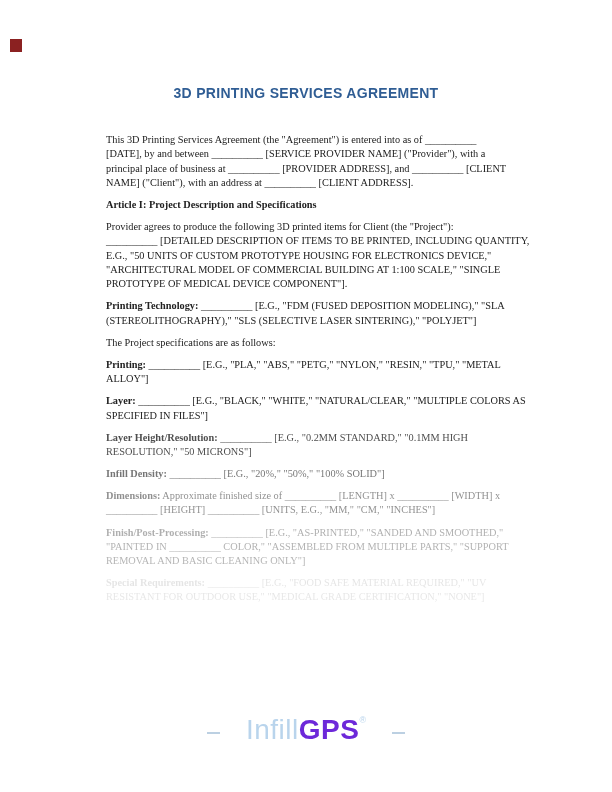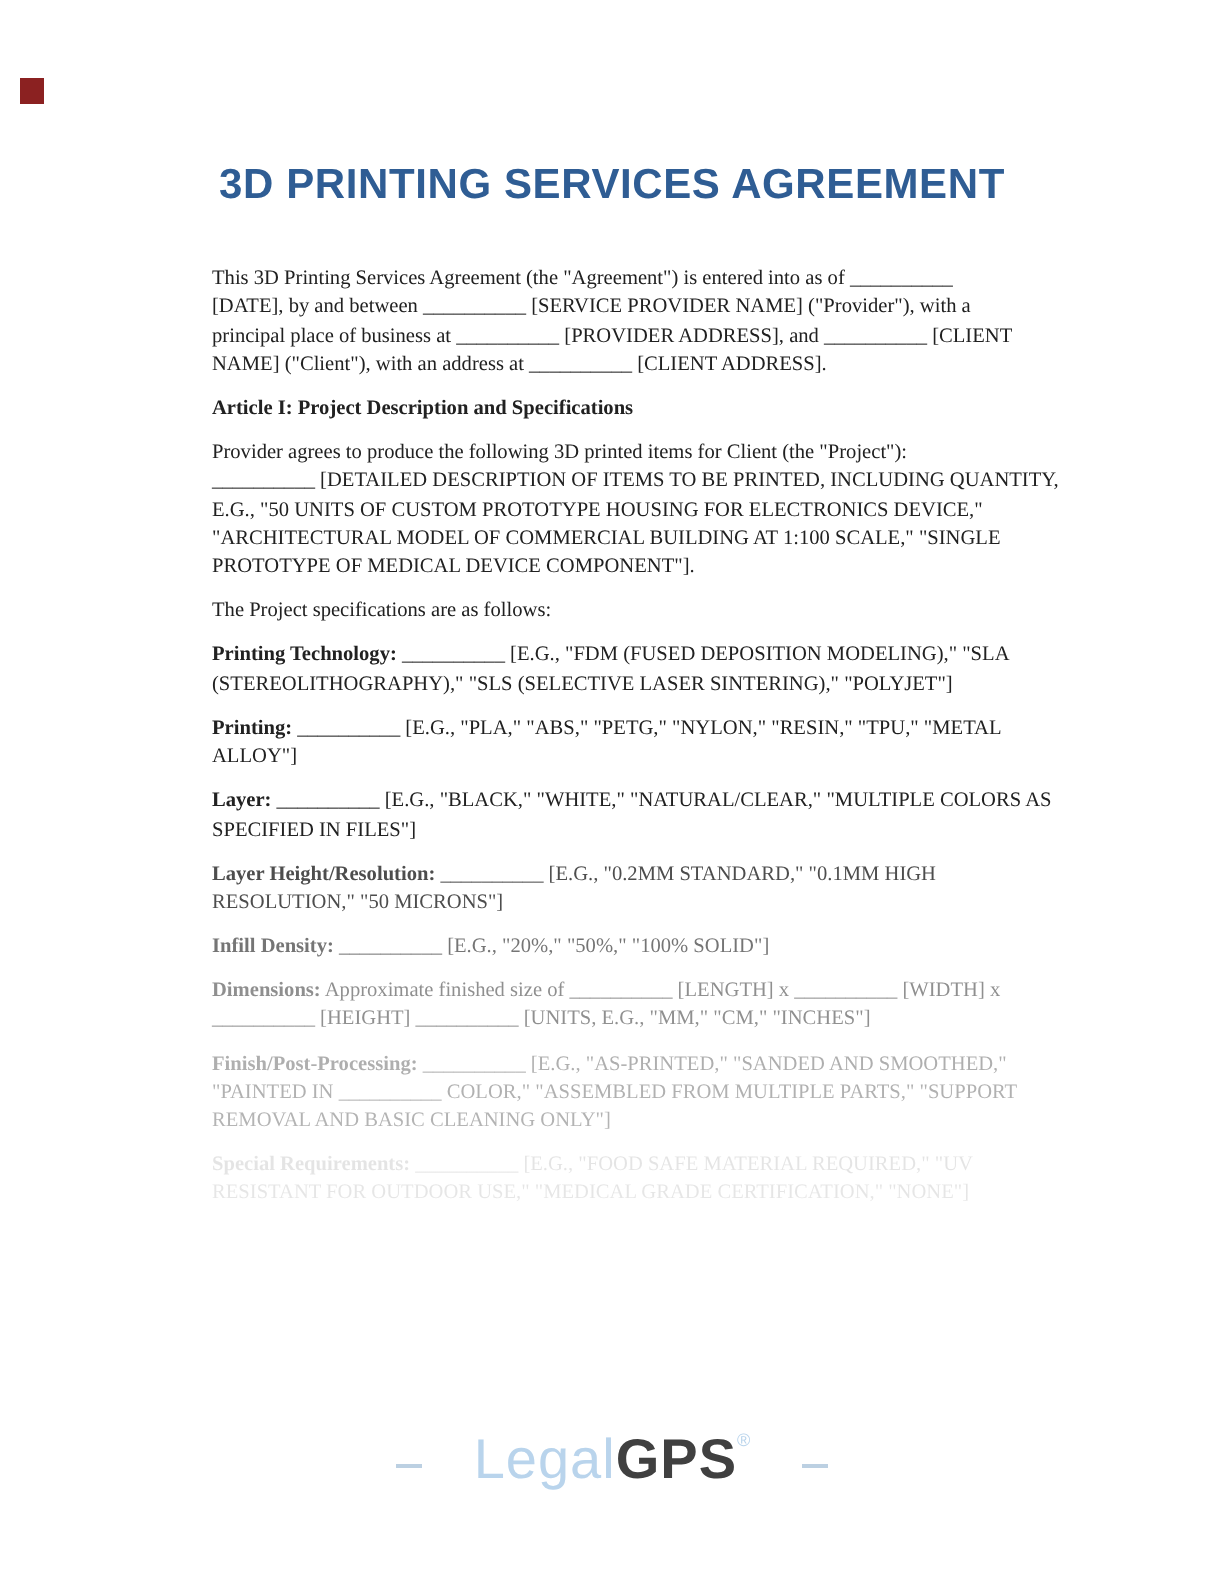--- a/index.html
+++ b/index.html
@@ -18,21 +18,21 @@
     top: 39px;
     width: 12px;
     height: 13px;
     background: #8b2121;
   }
   .doc-title {
     margin: 83px 0 30px 0;
     text-align: center;
     font-family: "Liberation Sans", sans-serif;
     font-weight: bold;
-    font-size: 21px;
+    font-size: 14px;
     line-height: 20px;
     letter-spacing: 0.3px;
     color: #2f5d94;
   }
   .content {
     margin-left: 106px;
     width: 436px;
   }
   .content p {
     margin: 0 0 7.8px 0;
@@ -75,21 +75,21 @@
   .logo-dash {
     display: inline-block;
     width: 13px;
     height: 2px;
     background: #bcd0e2;
     vertical-align: middle;
     margin: 0 26px;
     transform: translateY(1px);
   }
   .logo-light { color: #b9d4ec; font-weight: normal; letter-spacing: 0.5px; }
-  .logo-bold  { color: #404040; font-weight: bold; letter-spacing: 0.5px; }
+  .logo-bold  { color: #6d28d9; font-weight: bold; letter-spacing: 0.5px; }
   .logo-reg   { color: #b9d4ec; font-size: 9px; vertical-align: 16px; }
 </style>
 </head>
 <body>
 
 <div class="page">
 
   <div class="corner-marker"></div>
 
   <h1 class="doc-title">3D PRINTING SERVICES AGREEMENT</h1>
@@ -105,24 +105,24 @@
 
 
     <p class="heading-bold">Article I: Project Description and Specifications</p>
 
     <p>Provider agrees to produce the following 3D printed items for Client (the "Project"):
 __________ [DETAILED DESCRIPTION OF ITEMS TO BE PRINTED, INCLUDING QUANTITY,
 E.G., "50 UNITS OF CUSTOM PROTOTYPE HOUSING FOR ELECTRONICS DEVICE,"
 "ARCHITECTURAL MODEL OF COMMERCIAL BUILDING AT 1:100 SCALE," "SINGLE
 PROTOTYPE OF MEDICAL DEVICE COMPONENT"].</p>
 
-    <p>The Project specifications are as follows:</p>
-
     <p><strong>Printing Technology:</strong><span> __________ [E.G., "FDM (FUSED DEPOSITION MODELING)," "SLA
 (STEREOLITHOGRAPHY)," "SLS (SELECTIVE LASER SINTERING)," "POLYJET"]</span></p>
+
+    <p>The Project specifications are as follows:</p>
 
     <p><strong>Printing:</strong><span> __________ [E.G., "PLA," "ABS," "PETG," "NYLON," "RESIN," "TPU," "METAL
 ALLOY"]</span></p>
 
     <p><strong>Layer:</strong><span> __________ [E.G., "BLACK," "WHITE," "NATURAL/CLEAR," "MULTIPLE COLORS AS
 SPECIFIED IN FILES"]</span></p>
 
     <p class="fade-1"><strong>Layer Height/Resolution:</strong><span> __________ [E.G., "0.2MM STANDARD," "0.1MM HIGH
 RESOLUTION," "50 MICRONS"]</span></p>
 
@@ -136,16 +136,16 @@
 REMOVAL AND BASIC CLEANING ONLY"]</span></p>
 
     <p class="fade-5"><strong>Special Requirements:</strong><span> __________ [E.G., "FOOD SAFE MATERIAL REQUIRED," "UV
 RESISTANT FOR OUTDOOR USE," "MEDICAL GRADE CERTIFICATION," "NONE"]</span></p>
 
   </div>
 
   <div class="fade-overlay"></div>
 
   <div class="footer-logo">
-    <span class="logo-dash"></span><span class="logo-light">Legal</span><span class="logo-bold">GPS</span><span class="logo-reg">®</span><span class="logo-dash"></span>
+    <span class="logo-dash"></span><span class="logo-light">Infill</span><span class="logo-bold">GPS</span><span class="logo-reg">®</span><span class="logo-dash"></span>
   </div>
 
 </div>
 
 </body></html>

